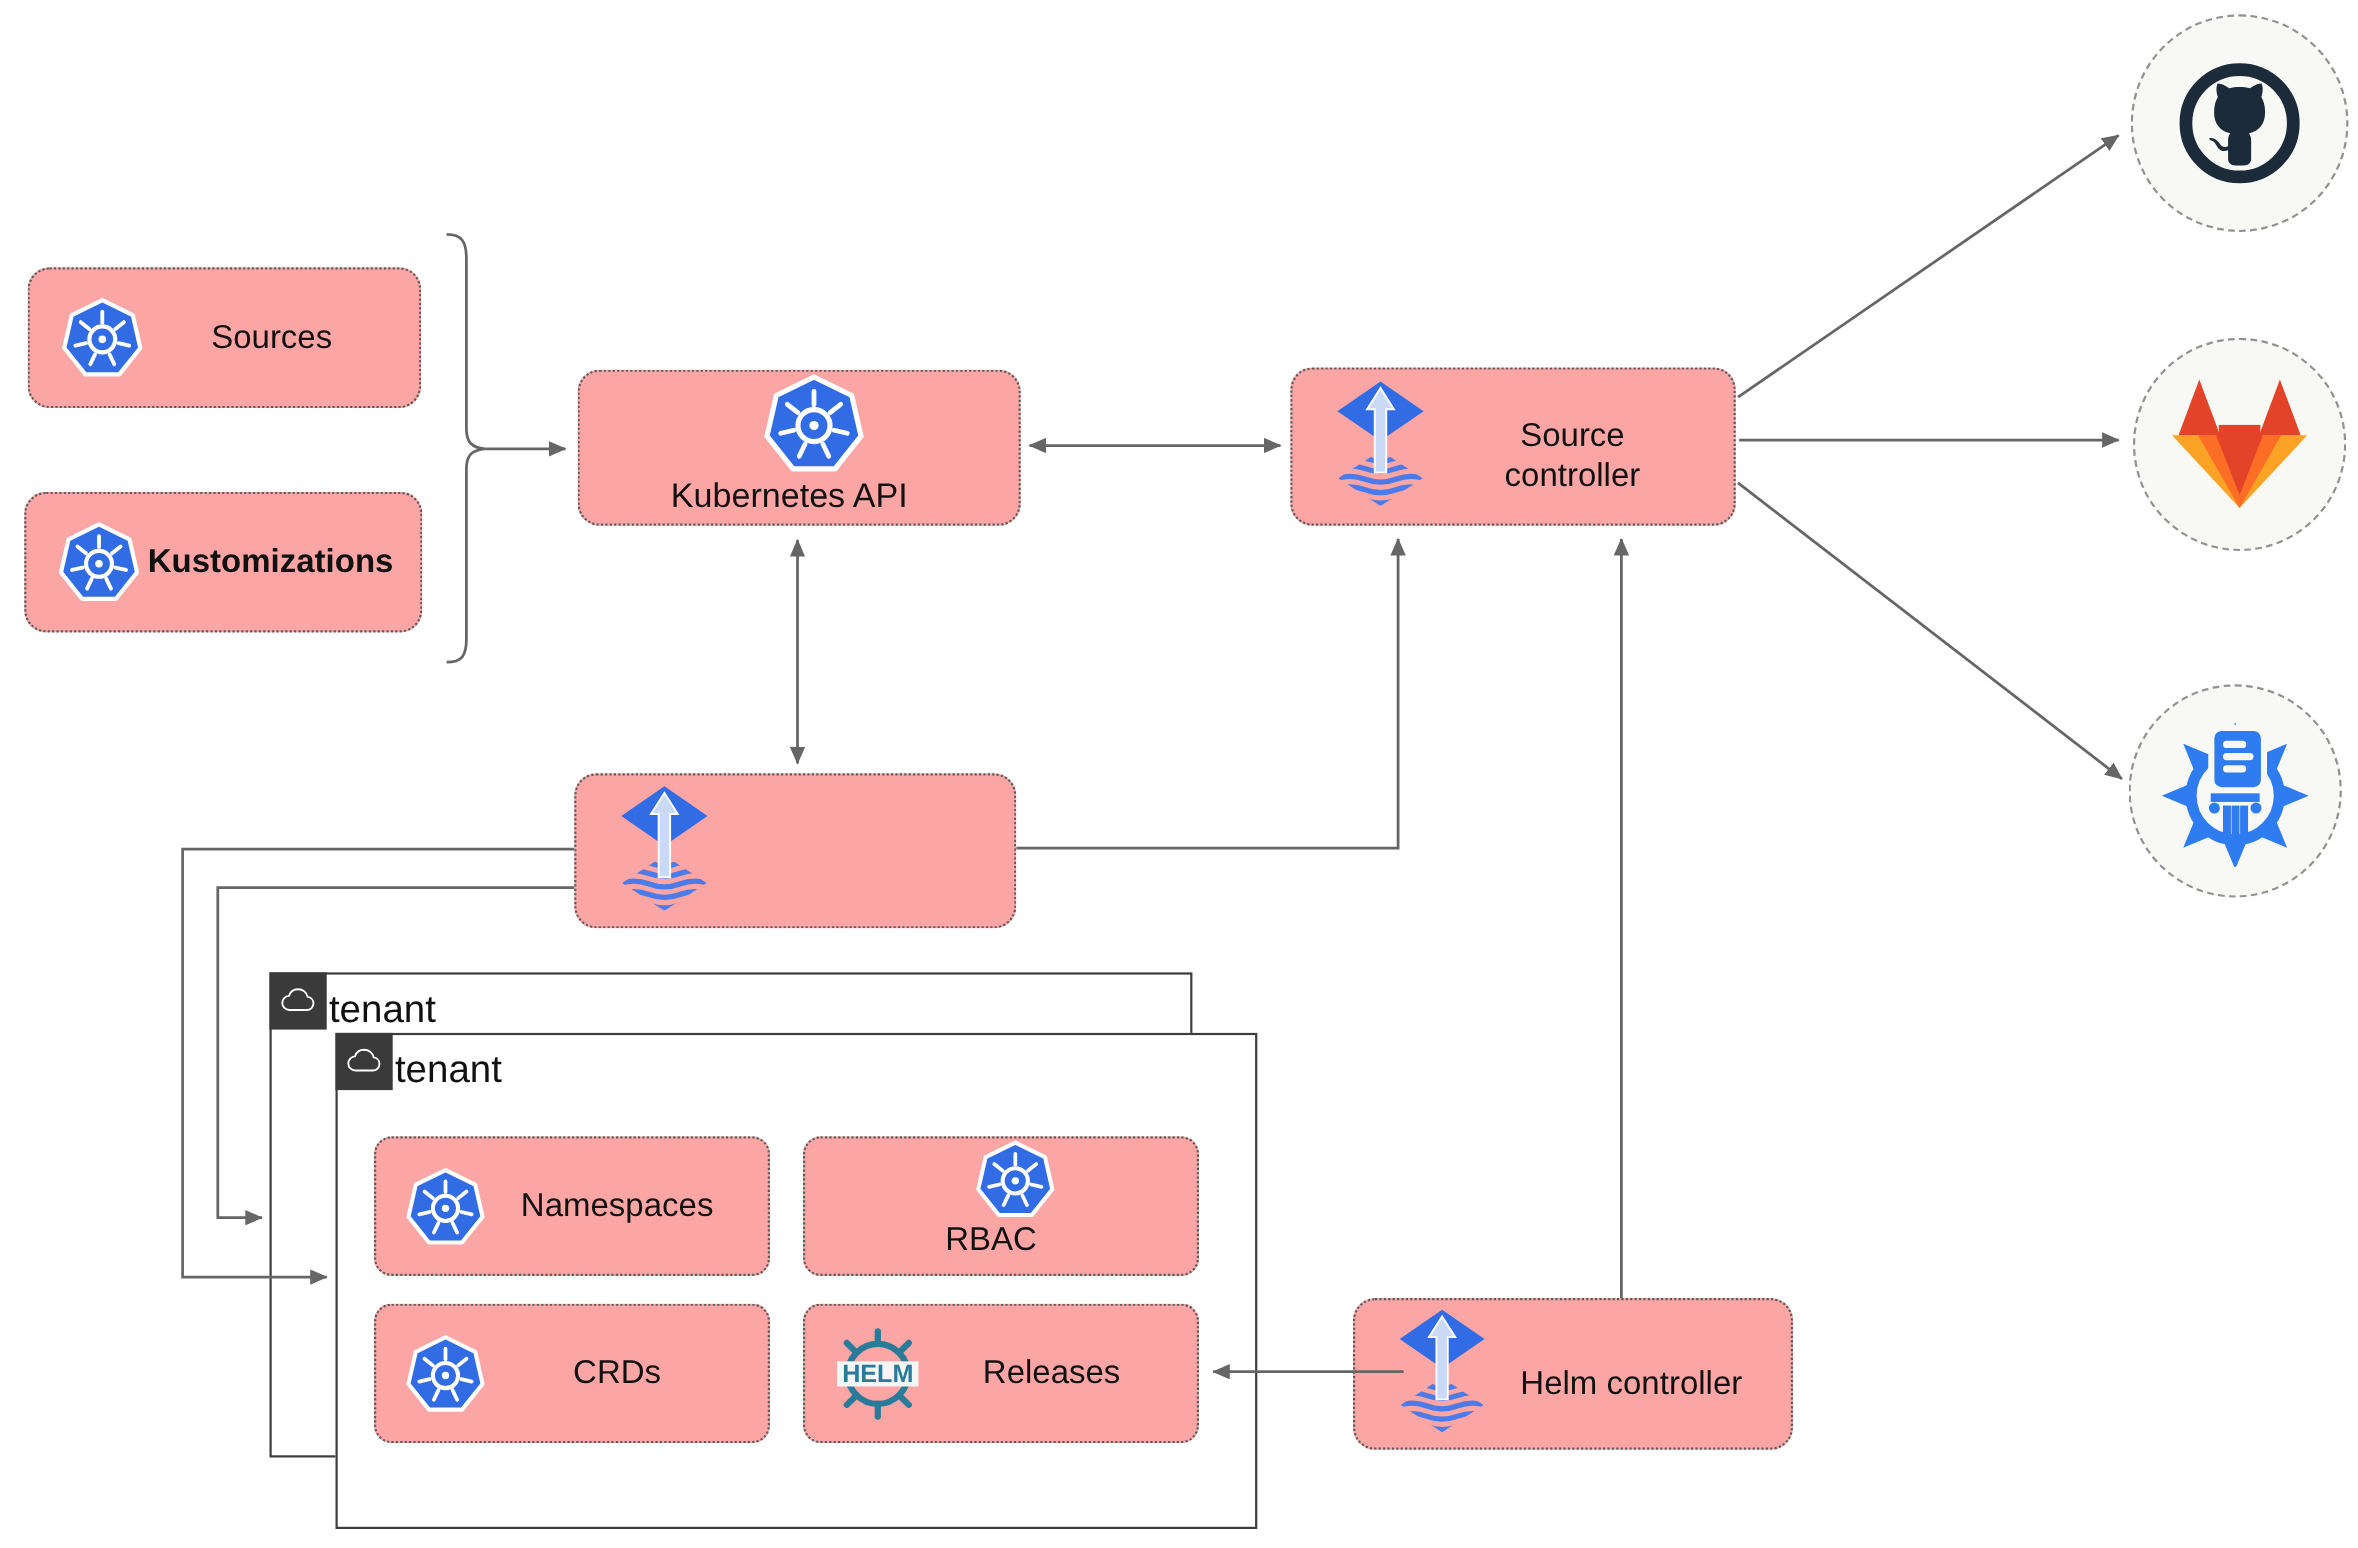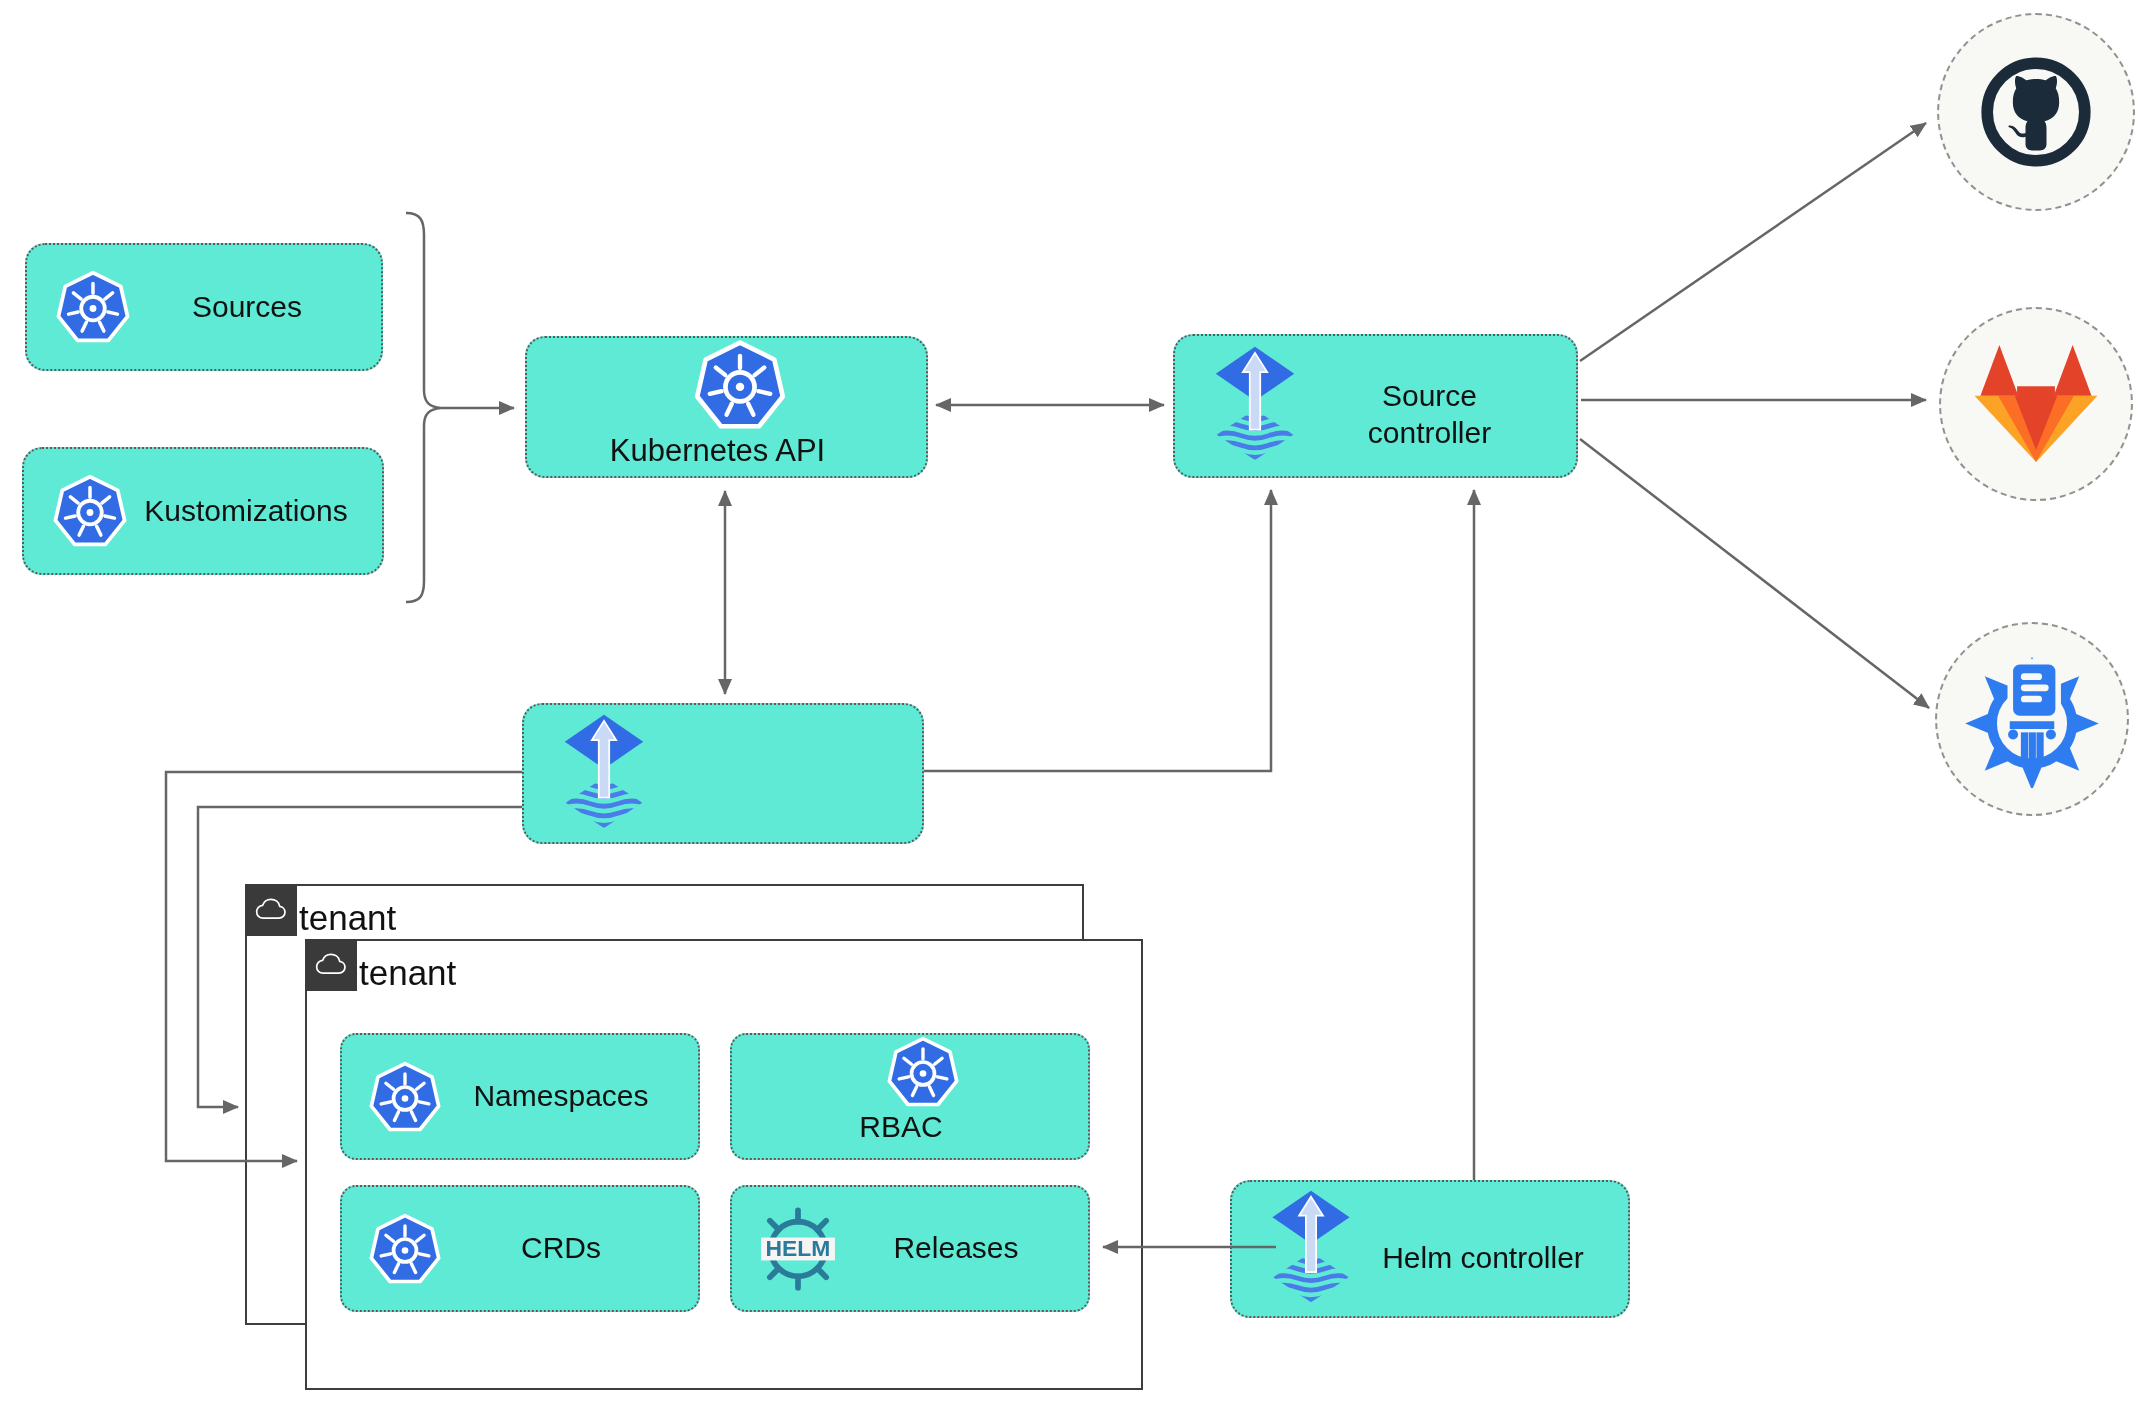--- a/index.html
+++ b/index.html
@@ -1,21 +1,21 @@
 <!DOCTYPE html>
 <html><head>
 <meta charset="utf-8">
 <style>
   html,body{margin:0;padding:0;}
   body{
     position:relative;width:2144px;height:1407px;background:#ffffff;
     font-family:"Liberation Sans", sans-serif;overflow:hidden;
   }
   .dotted-box{
-    position:absolute;background:#5eead4;border:2px dotted #5a5a5a;
+    position:absolute;background:#fca5a5;border:2px dotted #5a5a5a;
     border-radius:20px;display:flex;align-items:center;box-sizing:border-box;z-index:10;
   }
   .dotted-box .icon-slot{flex:0 0 auto;display:flex;align-items:center;justify-content:center;}
   .node-label{
     flex:1;text-align:center;font-size:30px;color:#111;line-height:1.22;
     padding-right:18px;
   }
   .lbl-wrap{display:inline-block;max-width:205px;margin-top:18px;}
   .tenant-box{
     position:absolute;background:#ffffff;border:2.5px solid #3d3d3d;box-sizing:border-box;
@@ -119,21 +119,21 @@
 
 <div class="dotted-box" style="left:25px;top:243px;width:358px;height:128px;">
   <div class="icon-slot" style="margin-left:28px;">
     <svg width="76" height="76">
         <use href="#sym-k8s"></use>
       </svg>
   </div>
   <div class="node-label">Sources</div>
 </div>
 
-<div class="dotted-box" style="left:22px;top:447px;width:362px;height:128px;">
+<div class="dotted-box" style="left:22px;top:447px;width:362px;height:128px;font-weight:bold;">
   <div class="icon-slot" style="margin-left:28px;">
     <svg width="76" height="76">
         <use href="#sym-k8s"></use>
       </svg>
   </div>
   <div class="node-label">Kustomizations</div>
 </div>
 
 <div class="dotted-box" style="left:525px;top:336px;width:403px;height:142px;flex-direction:column;">
   <div class="icon-slot" style="margin-left:26px;">

